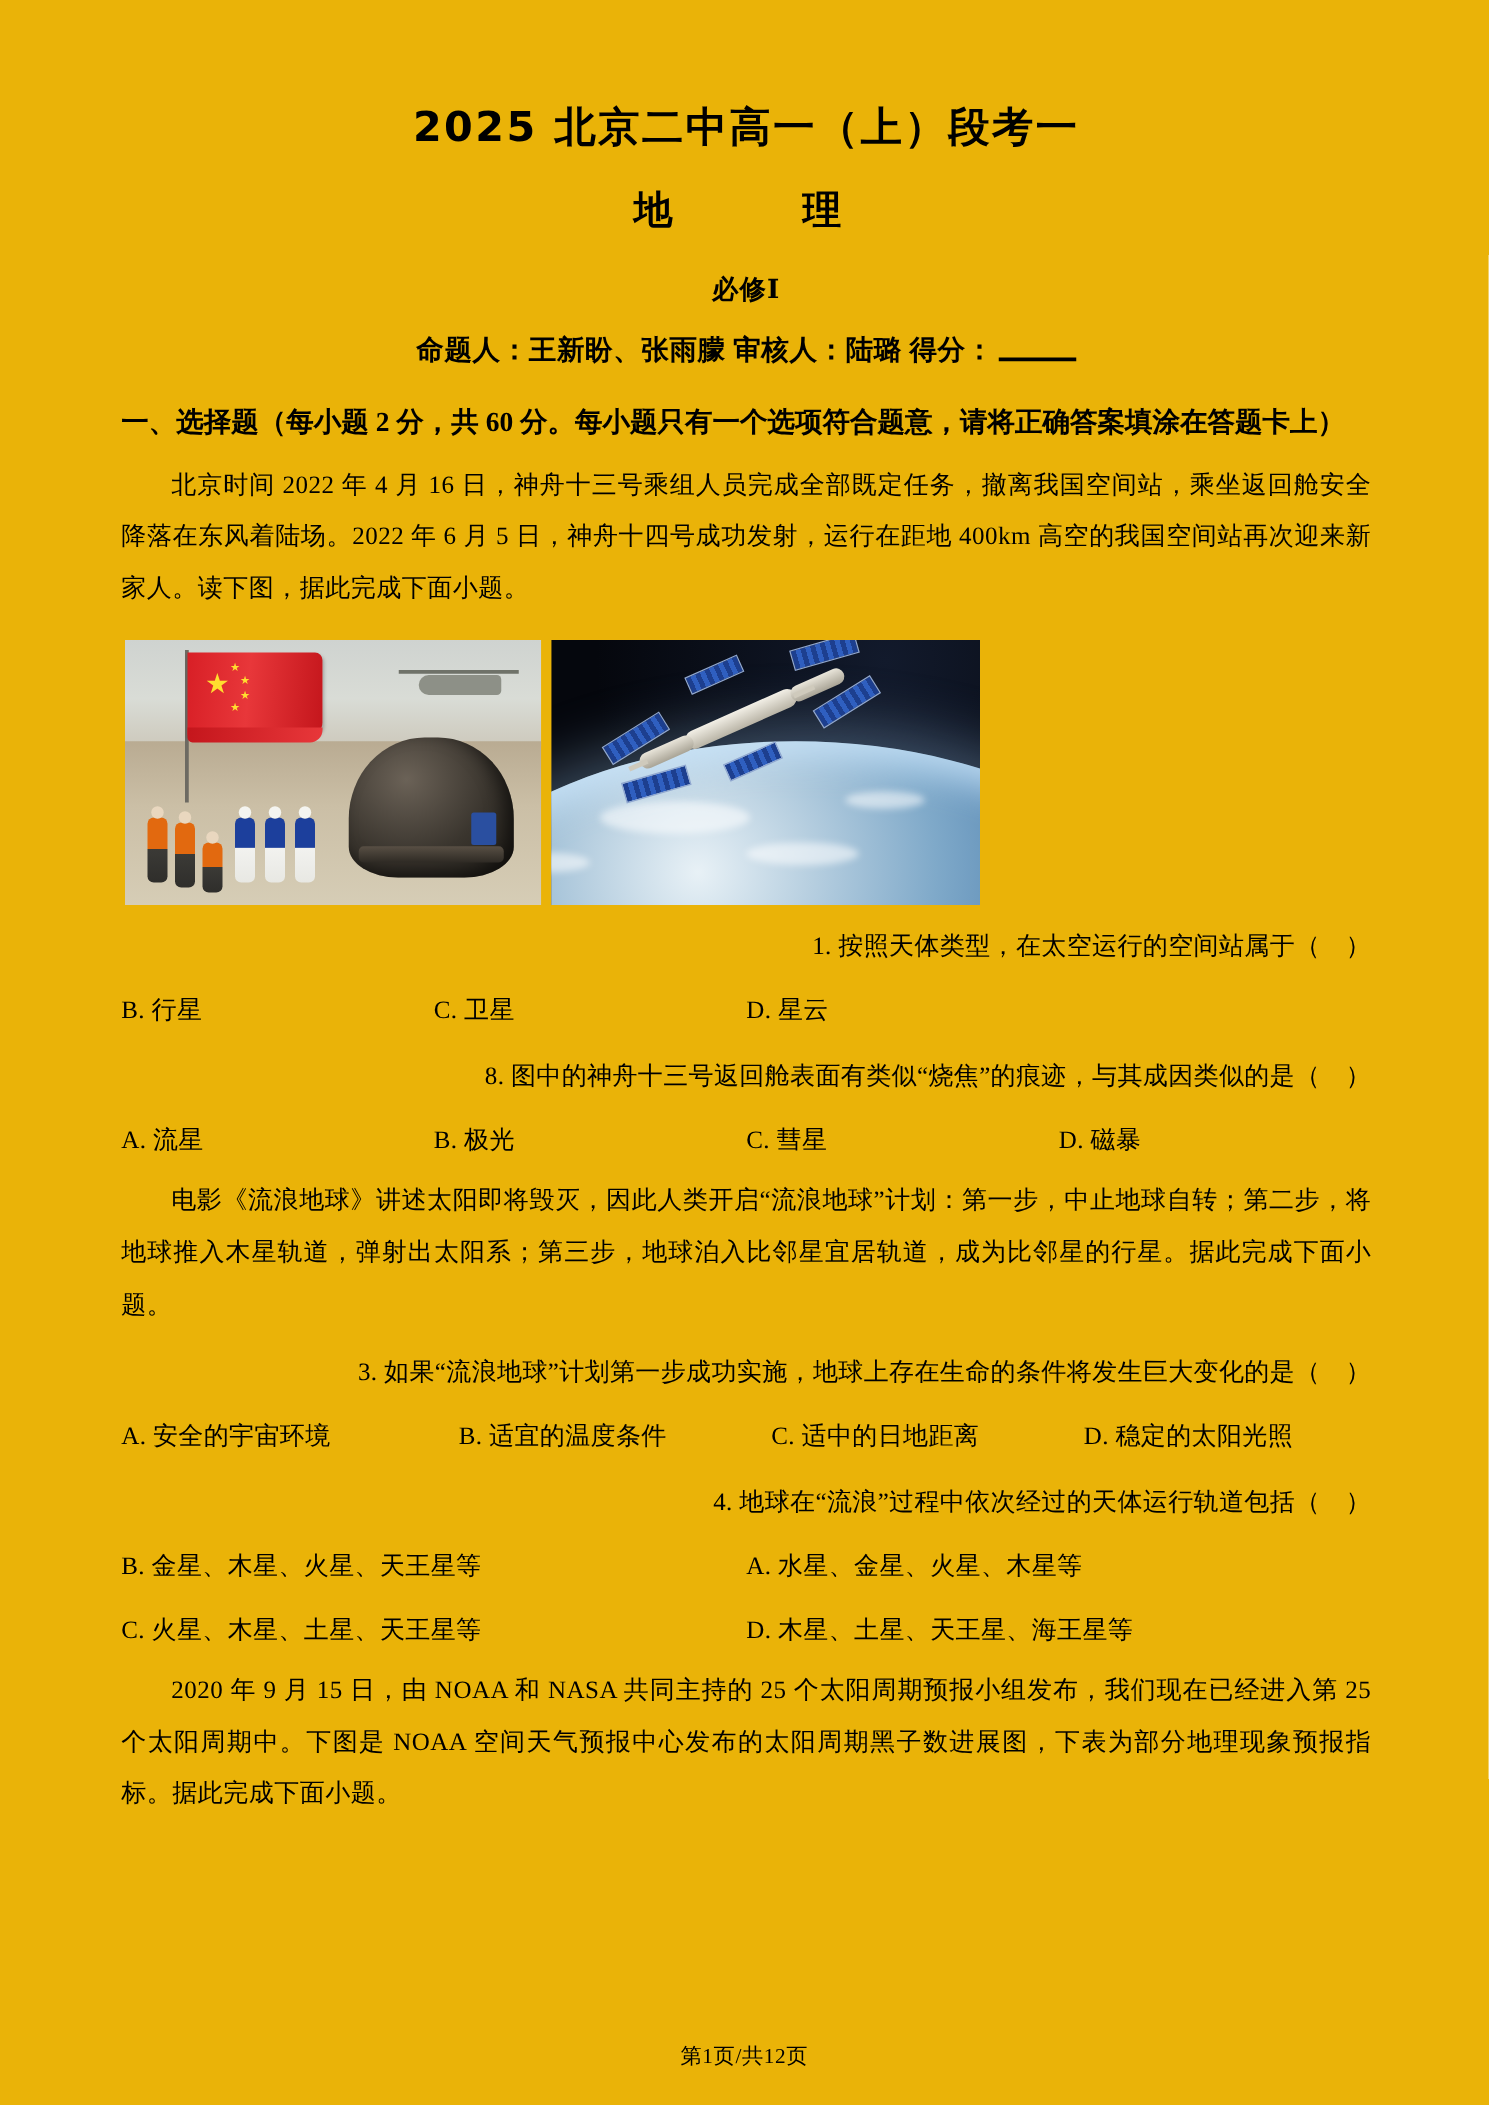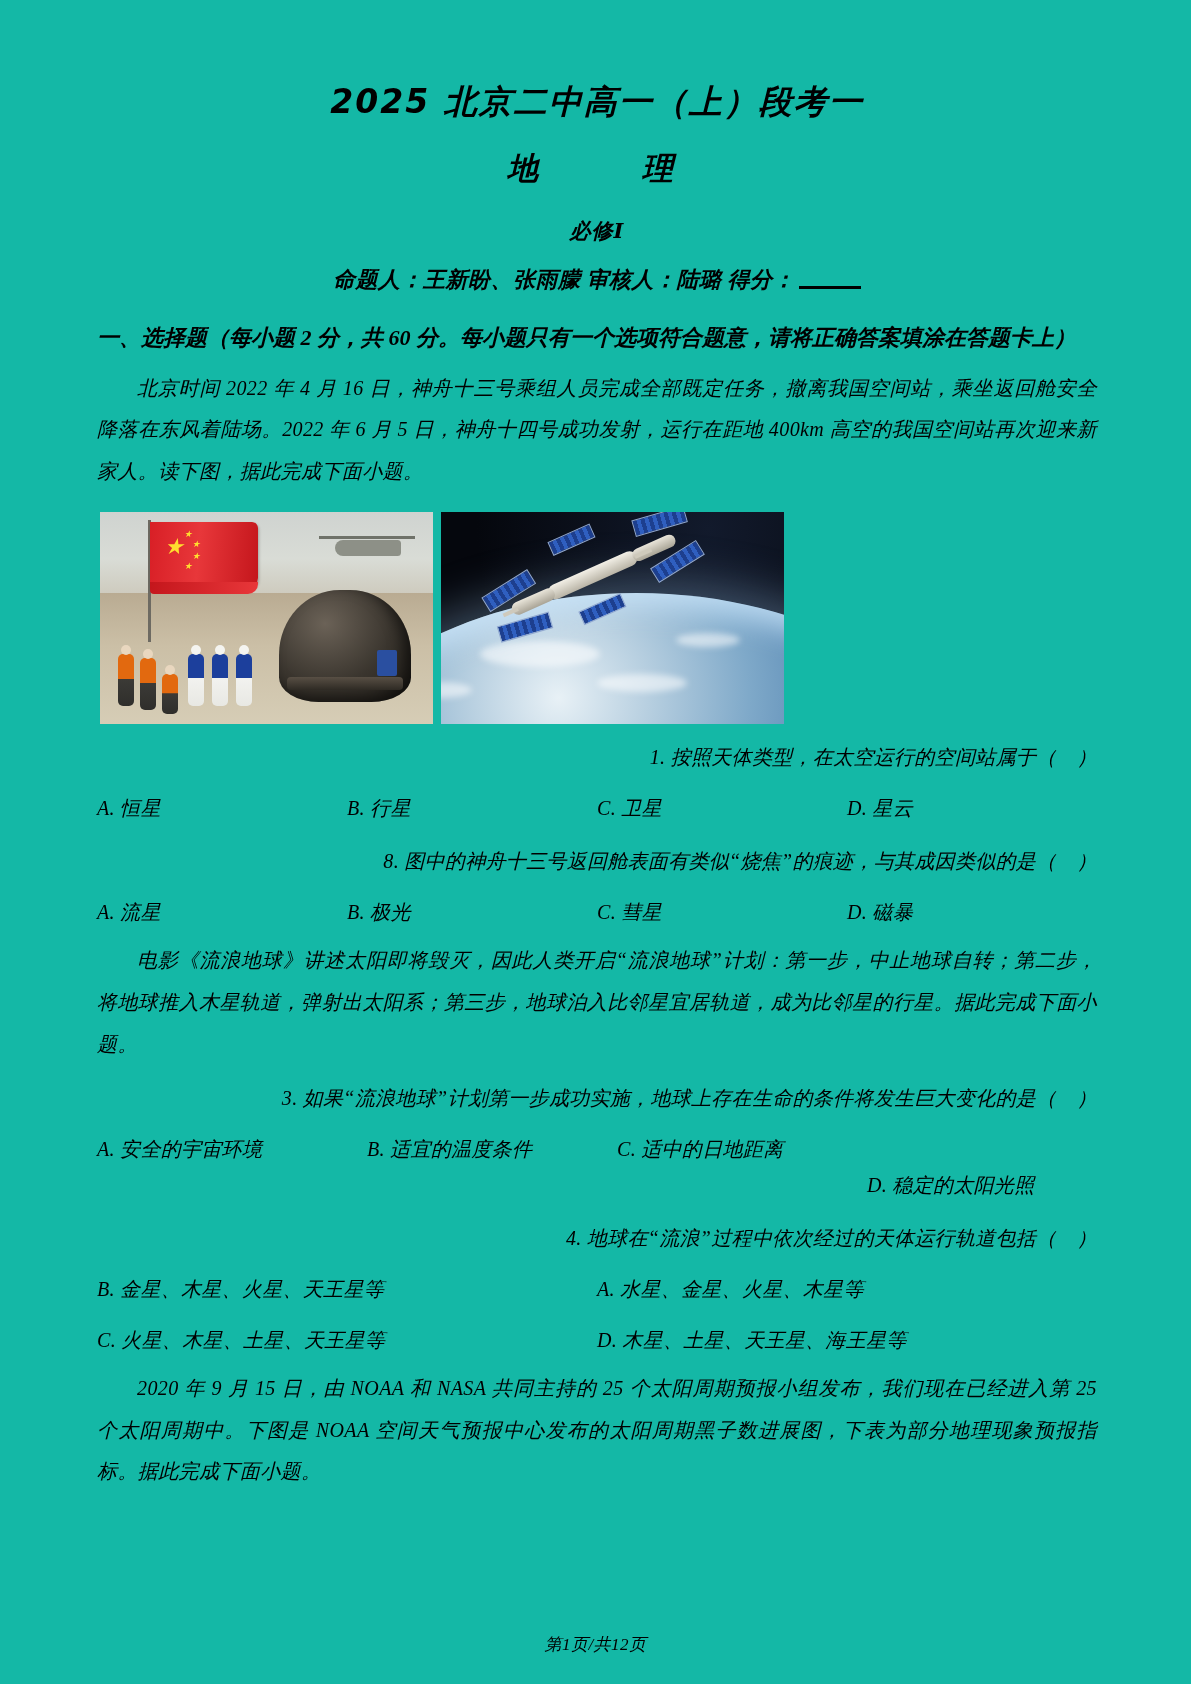--- a/index.html
+++ b/index.html
@@ -9,24 +9,23 @@
   }
   body {
     font-family: "Liberation Serif", "DejaVu Serif", serif;
     color: #000000;
   }
   .page {
     position: relative;
     width: 1191px;
     height: 1684px;
     margin: 0 auto;
-    background: #14b8a6;
+    background: #eab308;
     overflow: hidden;
     box-sizing: border-box;
-    font-style: italic;
   }
   .content {
     position: absolute;
     left: 97px;
     top: 0;
     width: 1000px;
   }
 
   
   .doc-title {
@@ -102,21 +101,21 @@
     display: flex;
     font-size: 20px;
     line-height: 1.95;
     margin: 12px 0 0 0;
     letter-spacing: 0.3px;
   }
   .opts.cols4 > .opt { width: 25%; }
   .opts.cols4-wide > .opt:nth-child(1) { width: 27%; }
   .opts.cols4-wide > .opt:nth-child(2) { width: 25%; }
   .opts.cols4-wide > .opt:nth-child(3) { width: 25%; }
-  .opts.cols4-wide > .opt:nth-child(4) { width: 23%; margin-top: 36px; }
+  .opts.cols4-wide > .opt:nth-child(4) { width: 23%; }
   .opts.cols2 > .opt { width: 50%; }
   .opt { white-space: nowrap; }
 
   
   .figure-row {
     display: flex;
     gap: 8px;
     margin: 20px 0 0 3px;
   }
   .photo {
@@ -335,21 +334,20 @@
           <div class="sta-panel" style="left:162px; top:4px; transform:rotate(8deg);"></div>
           <div class="sta-panel" style="left:162px; top:48px; transform:rotate(-8deg);"></div>
           <div class="sta-panel" style="left:78px; top:-14px; width:46px; height:15px;"></div>
           <div class="sta-panel" style="left:78px; top:62px; width:46px; height:15px;"></div>
         </div>
       </div>
     </div>
 
     <div class="q-stem">1. 按照天体类型，在太空运行的空间站属于（　）</div>
     <div class="opts cols4">
-      <div class="opt">A. 恒星</div>
       <div class="opt">B. 行星</div>
       <div class="opt">C. 卫星</div>
       <div class="opt">D. 星云</div>
     </div>
 
     <div class="q-stem">8. 图中的神舟十三号返回舱表面有类似“烧焦”的痕迹，与其成因类似的是（　）</div>
     <div class="opts cols4">
       <div class="opt">A. 流星</div>
       <div class="opt">B. 极光</div>
       <div class="opt">C. 彗星</div>

